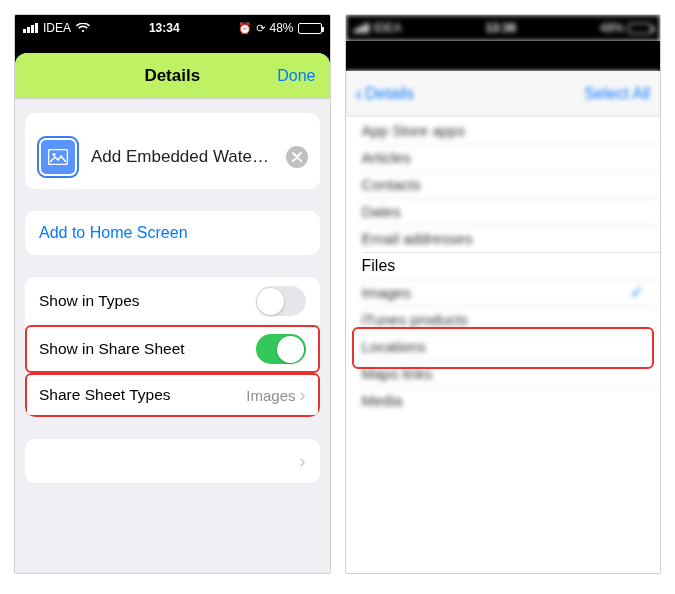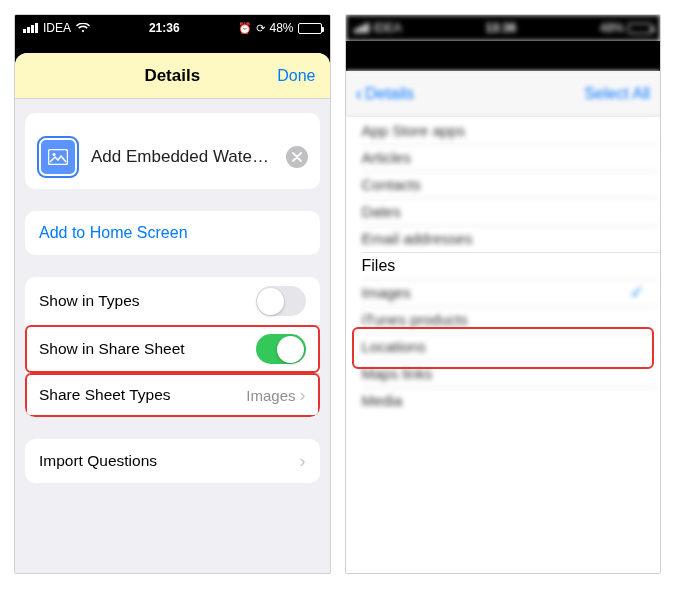--- a/index.html
+++ b/index.html
@@ -63,21 +63,21 @@
     flex: 1;
     background: #efeff4;
     border-radius: 12px 12px 0 0;
     margin-top: -18px;
     overflow: hidden;
     display: flex;
     flex-direction: column;
   }
   .navbar {
     height: 46px;
-    background: #fef9c3;
+    background: #bef264;
     border-bottom: 1px solid #d1d1d4;
     display: flex;
     align-items: center;
     justify-content: center;
     padding: 0 14px;
     border-radius: 12px 12px 0 0;
   }
   .nav-left { width: 60px; }
   .nav-title { flex:1; text-align: center; font-weight: 600; font-size: 17px; }
   .nav-right { width: 60px; text-align: right; color: #007aff; font-size: 16px; font-weight: 500; cursor: pointer; }
@@ -199,21 +199,21 @@
           <span></span>
           <span></span>
       </span>
       <span>IDEA</span>
       <span class="wifi-icon">
         <svg width="14" height="10" viewBox="0 0 14 10">
             <path d="M7 9.2a1.1 1.1 0 100-2.2 1.1 1.1 0 000 2.2zM3.4 5.8a5.1 5.1 0 017.2 0l1.2-1.2a6.8 6.8 0 00-9.6 0l1.2 1.2zM1 3.4a8.5 8.5 0 0112 0l1-1.1a10 10 0 00-14 0L1 3.4z" fill="#fff"></path>
           </svg>
       </span>
     </div>
-    <div class="sb-center">21:36</div>
+    <div class="sb-center">13:34</div>
     <div class="sb-right">
       <span class="alarm-icon">⏰</span>
       <span class="orient-icon">⟳</span>
       <span>48%</span>
       <span class="battery"><span class="battery-fill"></span></span>
     </div>
   </div>
   <div class="black-gap"></div>
 
   <div class="sheet">
@@ -262,21 +262,20 @@
         </div>
         <div class="row row-clickable red-outline">
           <span>Share Sheet Types</span>
           <span class="row-value">Images</span>
           <span class="chevron">›</span>
         </div>
       </div>
 
       <div class="card">
         <div class="row row-clickable">
-          <span>Import Questions</span>
           <span class="chevron" style="margin-left:auto;">›</span>
         </div>
       </div>
 
     </div>
   </div>
 </div>
 
 <div class="phone phone2">
   <div class="statusbar" style="filter:blur(2.5px);">

